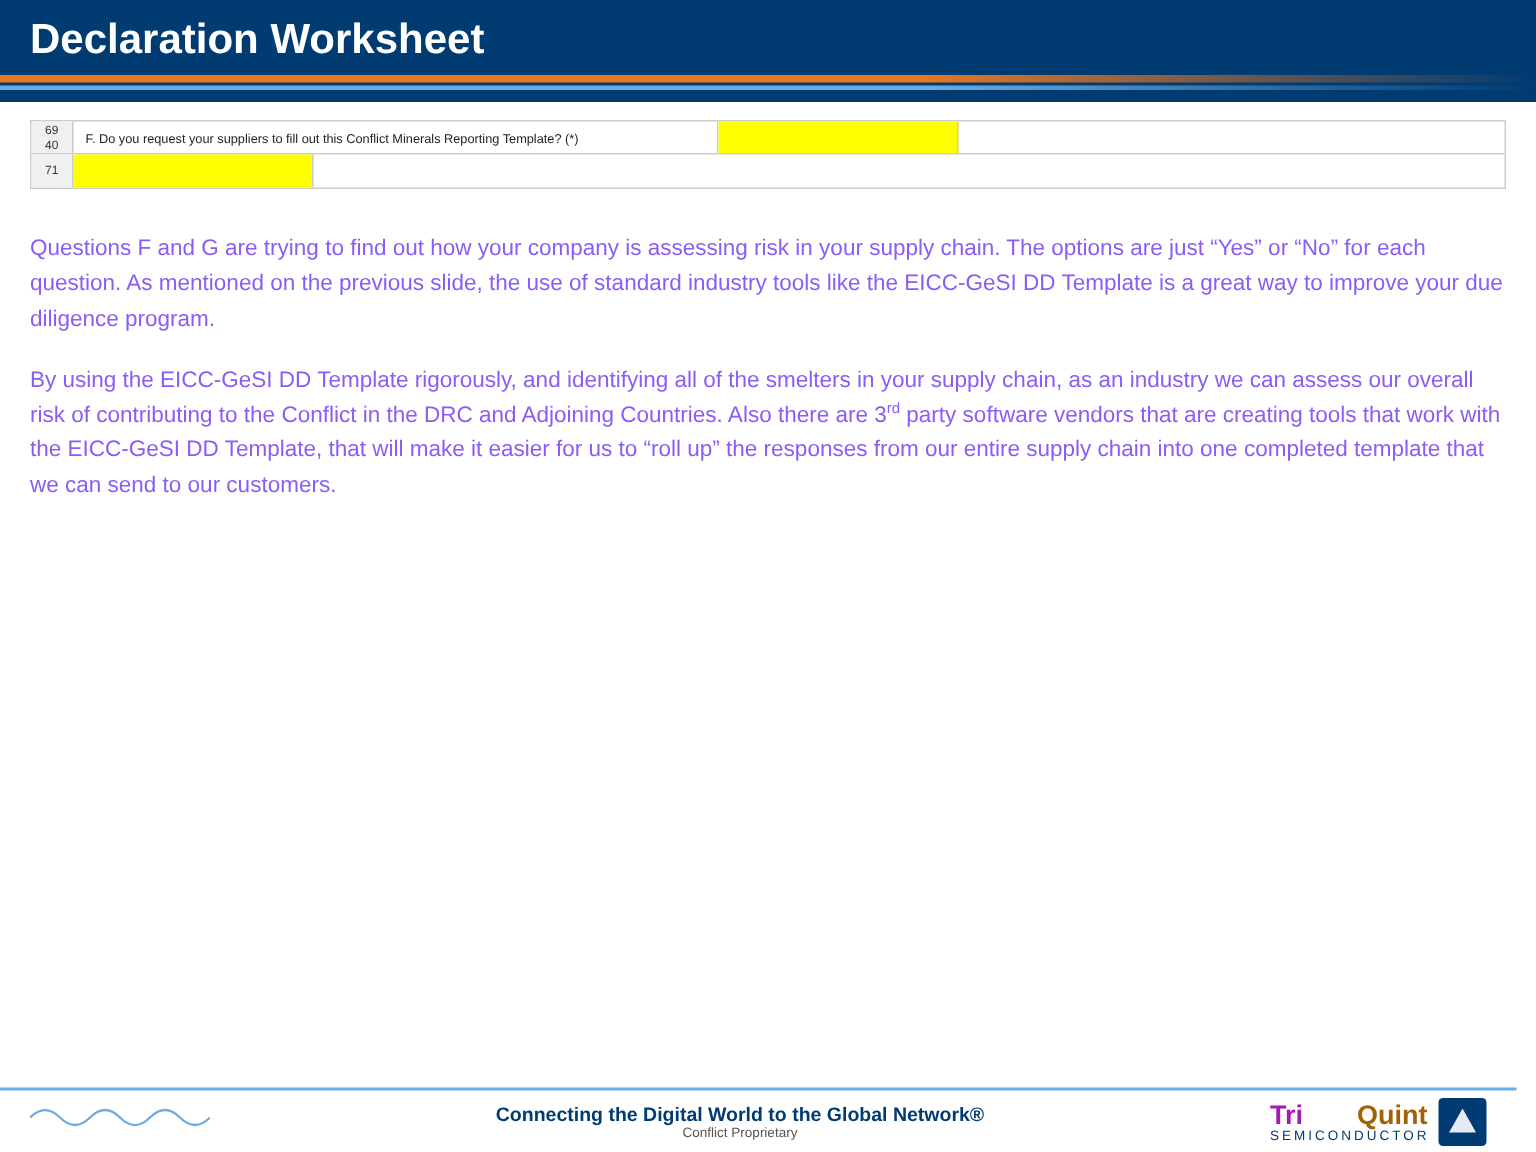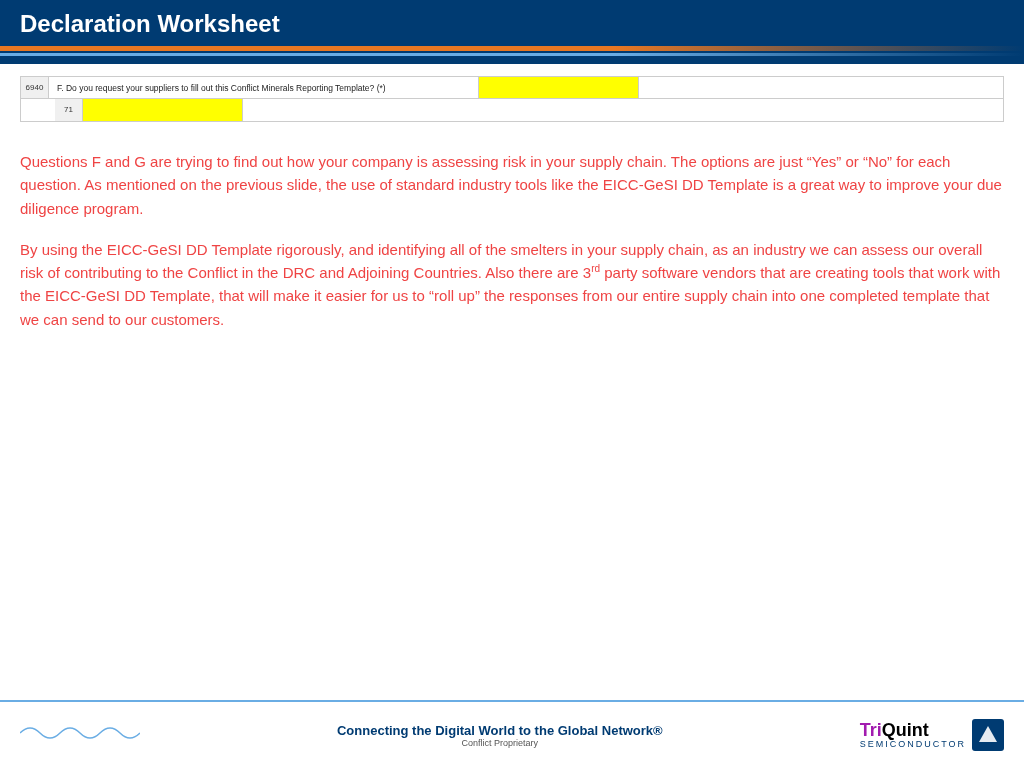--- a/index.html
+++ b/index.html
@@ -13,21 +13,21 @@
     }
 
     
     .header {
       background: #003B72;
       padding: 10px 20px 8px 20px;
       position: relative;
     }
     .header-title {
       color: #ffffff;
-      font-size: 24px;
+      font-size: 28px;
       font-weight: bold;
     }
     .header-stripe-orange {
       height: 5px;
       background: linear-gradient(to right, #E87722, #E87722 60%, transparent 100%);
       position: relative;
     }
     .header-stripe-container {
       background: #003B72;
       padding-bottom: 8px;
@@ -45,29 +45,28 @@
       font-size: 9px;
     }
     .ss-row {
       display: flex;
       align-items: center;
       border-bottom: 1px solid #cccccc;
       height: 22px;
     }
     .ss-row:last-child {
       border-bottom: none;
-      margin-left: 34px;
     }
     .ss-row-nums {
       width: 28px;
       min-width: 28px;
       background: #f0f0f0;
       border-right: 1px solid #cccccc;
       display: flex;
-      flex-direction: row;
+      flex-direction: column;
       justify-content: center;
       align-items: center;
       height: 100%;
       font-size: 8px;
       color: #333;
       line-height: 1.2;
     }
     .ss-question-cell {
       flex: 0 0 430px;
       border-right: 1px solid #cccccc;
@@ -87,38 +86,38 @@
     .ss-empty-cell {
       flex: 1;
       height: 100%;
     }
 
     
     .main-content {
       margin: 28px 20px 0 20px;
       font-size: 15px;
       line-height: 1.55;
-      color: #ef4444;
+      color: #8b5cf6;
     }
     .paragraph {
       margin-bottom: 18px;
     }
     .sup-text {
       font-size: 10px;
       vertical-align: super;
       text-align: center;
     }
 
     
     .footer {
       position: absolute;
       bottom: 0;
       left: 0;
-      right: 0;
-      height: 68px;
+      right: 13px;
+      height: 43px;
       background: #ffffff;
       border-top: 2px solid #6AADE4;
       display: flex;
       align-items: center;
       justify-content: space-between;
       padding: 0 20px;
     }
     .footer-wave {
       width: 120px;
       height: 30px;
@@ -144,21 +143,22 @@
     .footer-logo-text {
       font-size: 18px;
       font-weight: bold;
       color: #003B72;
       line-height: 1;
     }
     .footer-logo-text .tri {
       color: #a21caf;
     }
     .footer-logo-text .quint {
-      color: #000000;
+      color: #a16207;
+      padding-left: 36px;
     }
     .footer-logo-sub {
       font-size: 9px;
       color: #003B72;
       letter-spacing: 2px;
       font-weight: normal;
     }
     .footer-logo-icon {
       width: 32px;
       height: 32px;

